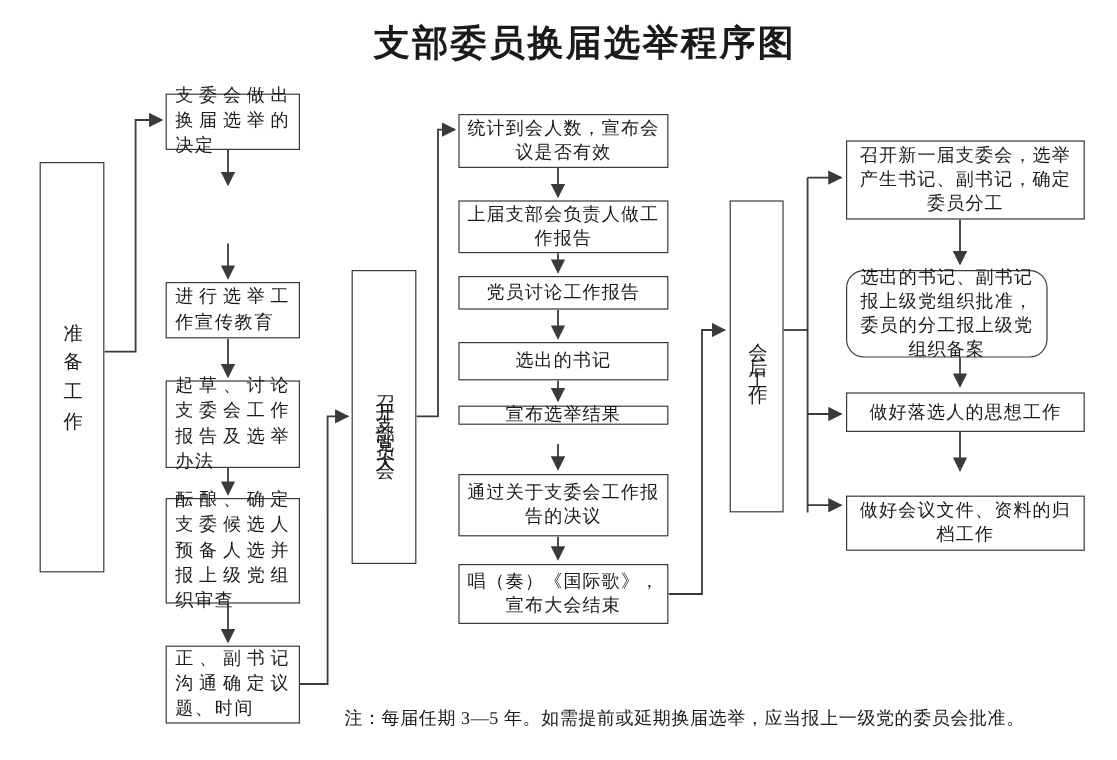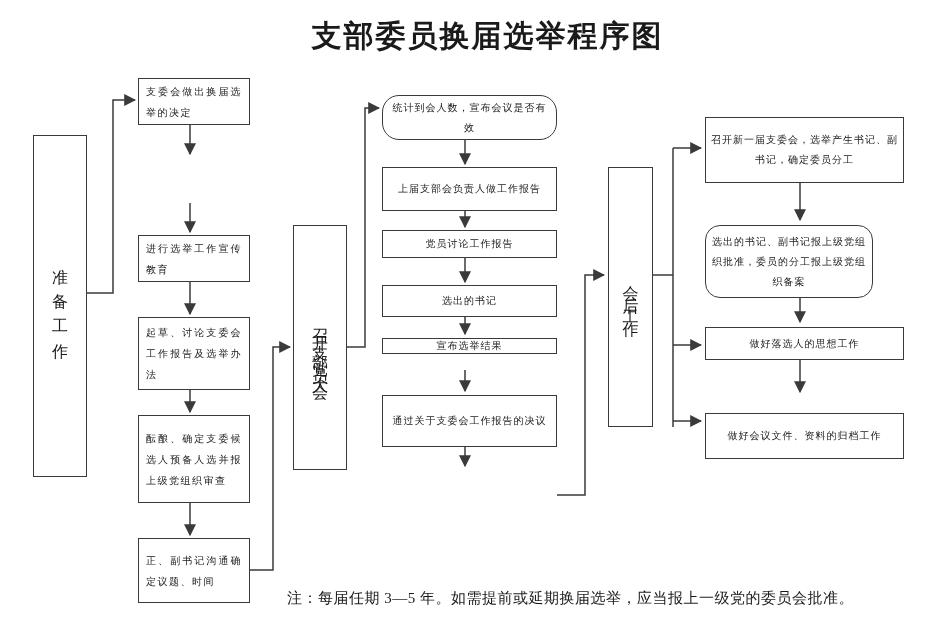--- a/index.html
+++ b/index.html
@@ -7,21 +7,21 @@
     position:relative;width:931px;height:633px;background:#ffffff;
     font-family:"Liberation Serif","DejaVu Serif",serif;color:#1a1a1a;overflow:hidden;padding-left:44px;
   }
   .title{
     position:absolute;top:16px;left:0;width:100%;text-align:center;
     font-size:30px;letter-spacing:2px;font-weight:600;white-space:nowrap;
   }
   .box{
     position:absolute;box-sizing:border-box;border:1.5px solid #3a3a3a;background:#fff;
     display:flex;align-items:center;justify-content:center;
-    font-size:10px;line-height:20px;
+    font-size:15px;line-height:20px;
   }
   .h-left{ text-align:justify;padding:3px 7px;letter-spacing:1.5px;line-height:21px;}
   .h-center{ text-align:center;padding:2px 5px;letter-spacing:1px;}
   .vbox{
     writing-mode:vertical-rl;text-orientation:upright;
     font-size:16px;
   }
   .v-prepare{letter-spacing:25px;}
   .v-congress{letter-spacing:8px;}
   .v-post{letter-spacing:12px;}
@@ -72,26 +72,27 @@
   <div class="box vbox v-prepare" style="left:33px;top:135px;width:54px;height:342px;">准备工作</div>
 
   <div class="box h-left" style="left:138px;top:78px;width:112px;height:47px;">支委会做出换届选举的决定</div>
   <div class="box h-left" style="left:138px;top:235px;width:112px;height:47px;">进行选举工作宣传教育</div>
   <div class="box h-left" style="left:138px;top:317px;width:112px;height:73px;">起草、讨论支委会工作报告及选举办法</div>
   <div class="box h-left" style="left:138px;top:415px;width:112px;height:88px;">酝酿、确定支委候选人预备人选并报上级党组织审查</div>
   <div class="box h-left" style="left:138px;top:538px;width:112px;height:65px;">正、副书记沟通确定议题、时间</div>
 
   <div class="box vbox v-congress" style="left:293px;top:225px;width:54px;height:245px;">召开支部党员大会</div>
 
-  <div class="box h-center" style="left:382px;top:95px;width:175px;height:45px;border-radius:17px;">统计到会人数，宣布会议是否有效</div>
+  <div class="box h-center" style="left:382px;top:95px;width:175px;height:45px;">统计到会人数，宣布会议是否有效</div>
   <div class="box h-center" style="left:382px;top:167px;width:175px;height:44px;">上届支部会负责人做工作报告</div>
   <div class="box h-center" style="left:382px;top:230px;width:175px;height:28px;">党员讨论工作报告</div>
   <div class="box h-center" style="left:382px;top:285px;width:175px;height:32px;">选出的书记</div>
   <div class="box h-center" style="left:382px;top:338px;width:175px;height:16px;">宣布选举结果</div>
   <div class="box h-center" style="left:382px;top:395px;width:175px;height:52px;">通过关于支委会工作报告的决议</div>
+  <div class="box h-center" style="left:382px;top:470px;width:175px;height:50px;">唱（奏）《国际歌》，宣布大会结束</div>
 
   <div class="box vbox v-post" style="left:608px;top:167px;width:45px;height:260px;">会后工作</div>
 
   <div class="box h-center" style="left:705px;top:117px;width:199px;height:66px;">召开新一届支委会，选举产生书记、副书记，确定委员分工</div>
   <div class="box h-center" style="left:705px;top:225px;width:168px;height:73px;border-radius:15px;">选出的书记、副书记报上级党组织批准，委员的分工报上级党组织备案</div>
   <div class="box h-center" style="left:705px;top:327px;width:199px;height:33px;">做好落选人的思想工作</div>
   <div class="box h-center" style="left:705px;top:397px;width:199px;height:46px;margin-top:16px;">做好会议文件、资料的归档工作</div>
 
   <div class="footnote">注：每届任期 3—5 年。如需提前或延期换届选举，应当报上一级党的委员会批准。</div>
 

